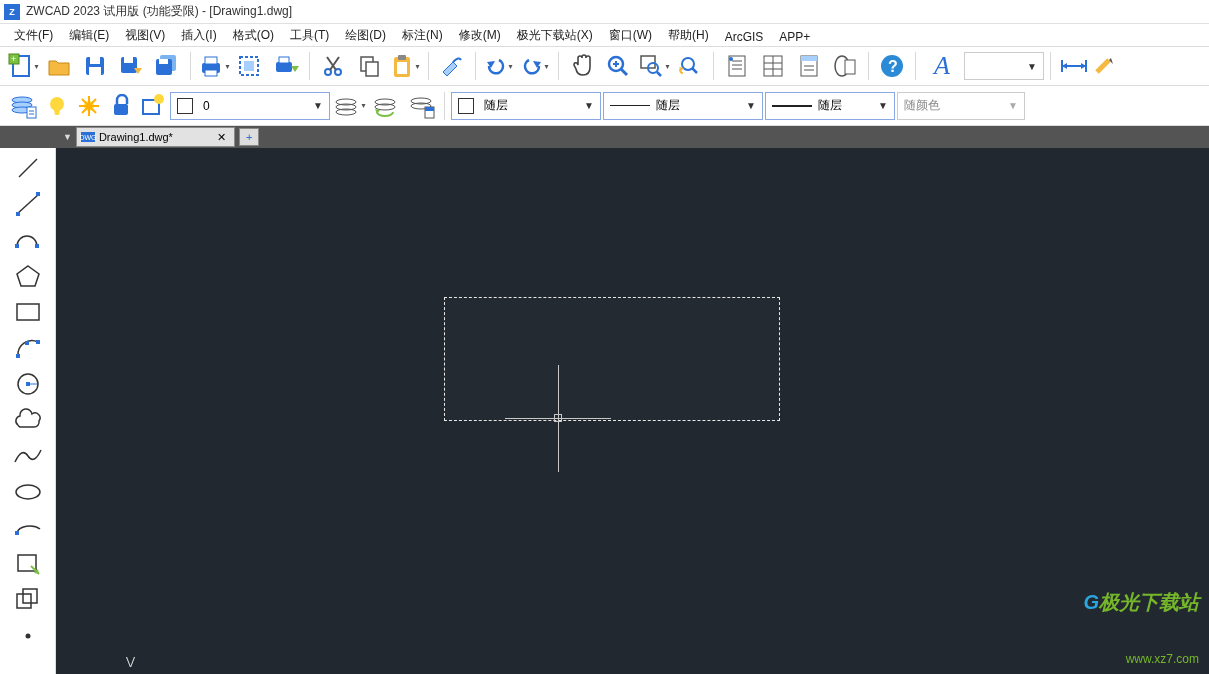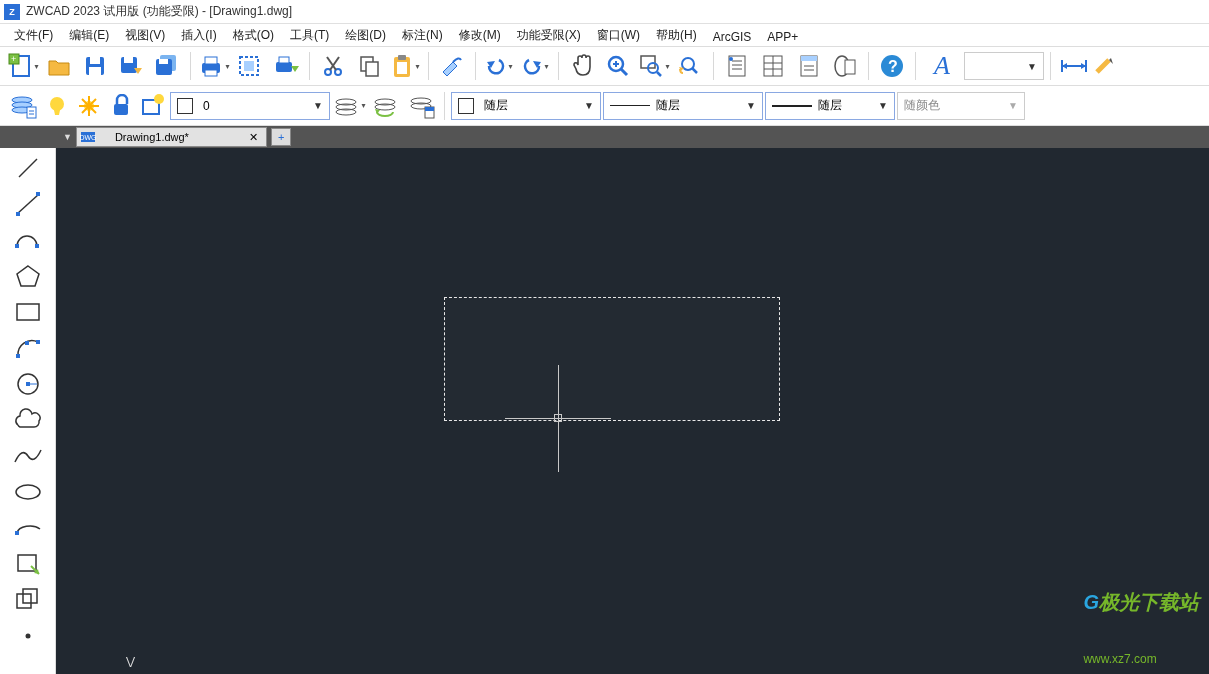--- a/index.html
+++ b/index.html
@@ -20,37 +20,37 @@
 
     .ldrop { height: 28px; border: 1px solid #8aa8e2; display: flex; align-items: center; padding: 0 6px; font-size: 12px; gap: 6px; background:#fff; }
     .ldrop .tri { margin-left: auto; font-size: 10px; color:#333; }
 
     .layer-line { width:40px; height:1px; background:#222; }
     .layer-line.thick { height:2px; }
 
     .colorctl { width:16px; height:16px; border:1px solid #333; background:#fff; margin-right:4px;}
 
     .doctabbar { height: 22px; background: #545454; display: flex; align-items: center; padding-left: 59px; }
-    .doctab { height: 20px; background: #e2e2e2; border: 1px solid #8a8a8a; display: flex; align-items: center; padding: 0 4px; font-size: 11px; font-family: "SimSun", monospace; gap:20px; }
+    .doctab { height: 20px; background: #e2e2e2; border: 1px solid #8a8a8a; display: flex; align-items: center; padding: 0 4px; font-size: 11px; font-family: "SimSun", monospace; gap:4px; }
     .doctab .tabicon { width:14px; height:10px; background:#2a70d6; color:#fff; font-size:7px; display:flex;align-items:center;justify-content:center;}
     .doctab .close { padding:0 4px; font-size:11px; }
     .tabtri { color:#ddd; font-size:9px; padding:0 4px; }
     .newtab { width:20px; height:18px; background:#ddd; border:1px solid #888; margin-left:4px; display:flex;align-items:center;justify-content:center; font-size:11px; color:#2a70d6;}
 
     .workarea { position: absolute; left:0; right:0; top:148px; bottom:0; display:flex; }
     .side-toolbox { width:56px; background:#fff; border-right:1px solid #ddd; display:flex; flex-direction:column; align-items:center; padding-top:2px; gap:0px; overflow:hidden;}
     .side-toolbox .tbtn { width:40px; height:36px; }
 
     .canvas { flex:1; background:#212830; position:relative; }
     .sel-rect { position:absolute; border:1px dashed #e8e8e8; background:rgba(255,255,255,0.01); }
     .crosshair-h { position:absolute; height:1px; background:#c8c8c8; }
     .crosshair-v { position:absolute; width:1px; background:#c8c8c8; }
     .pickbox { position:absolute; width:8px; height:8px; border:1px solid #c8c8c8; }
 
-    .watermark { position:absolute; right:10px; bottom:8px; pointer-events:none; }
+    .watermark { position:absolute; right:10px; bottom:8px; text-align:right; pointer-events:none; }
     .watermark .logo { font-size:20px; font-weight:bold; font-style:italic; }
     .watermark .logo .g { color:#2aa6e0; }
     .watermark .logo .txt { color:#76b72a; }
     .watermark .url { color:#76b72a; font-size:12px;margin-top:36px; }
 
     .chevr { font-size:11px; color:#ddd; position:absolute; left:70px; bottom:6px; }
 
     svg { display:block; }
   </style>
 </head>
@@ -64,21 +64,21 @@
 <div class="menubar">
   <span>文件(F)</span>
   <span>编辑(E)</span>
   <span>视图(V)</span>
   <span>插入(I)</span>
   <span>格式(O)</span>
   <span>工具(T)</span>
   <span>绘图(D)</span>
   <span>标注(N)</span>
   <span>修改(M)</span>
-  <span>功能受限(X)</span>
+  <span>极光下载站(X)</span>
   <span>窗口(W)</span>
   <span>帮助(H)</span>
   <span>ArcGIS</span>
   <span>APP+</span>
 </div>
 
 <div class="toolbar-row1">
   <div class="tbtn">
       <svg width="26" height="26">
         <rect x="6" y="3" width="16" height="20" fill="none" stroke="#2a70d6" stroke-width="2"></rect>

